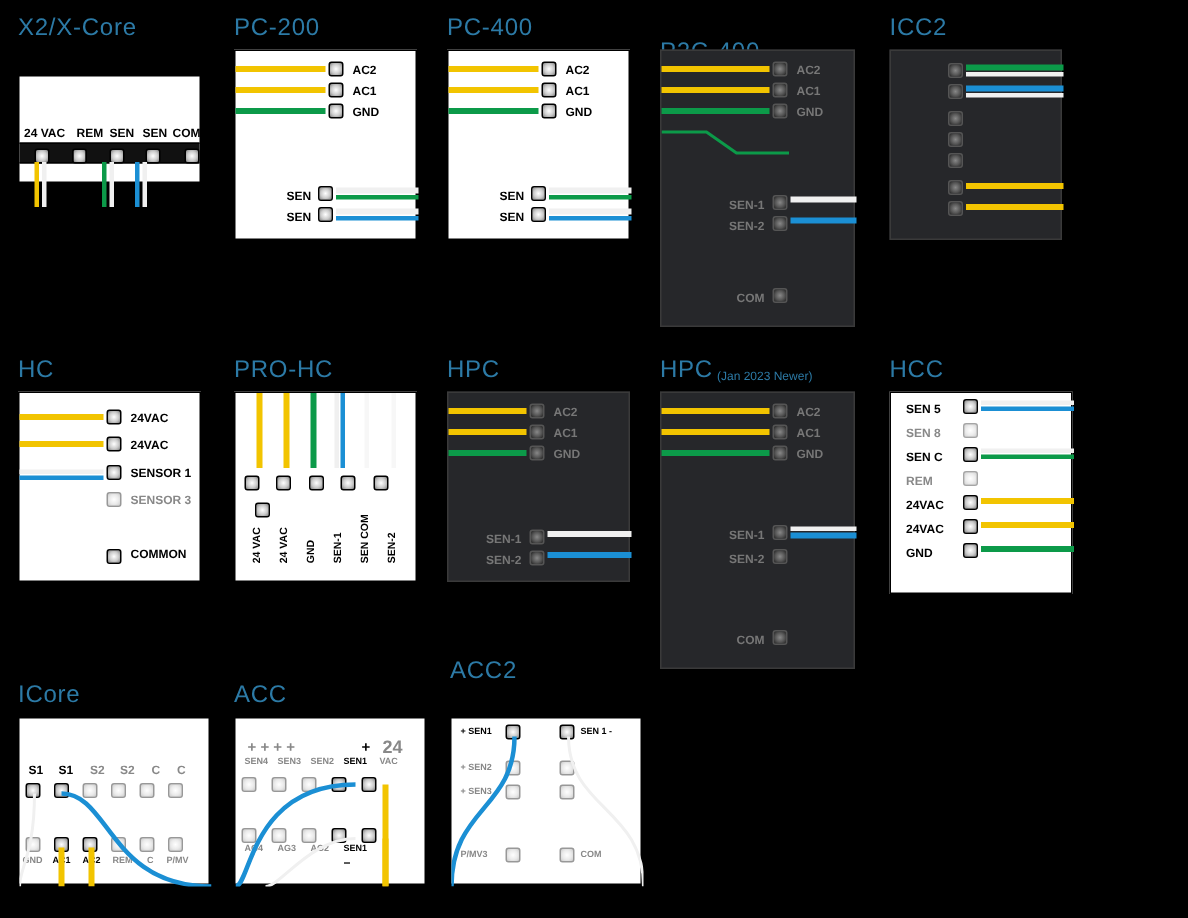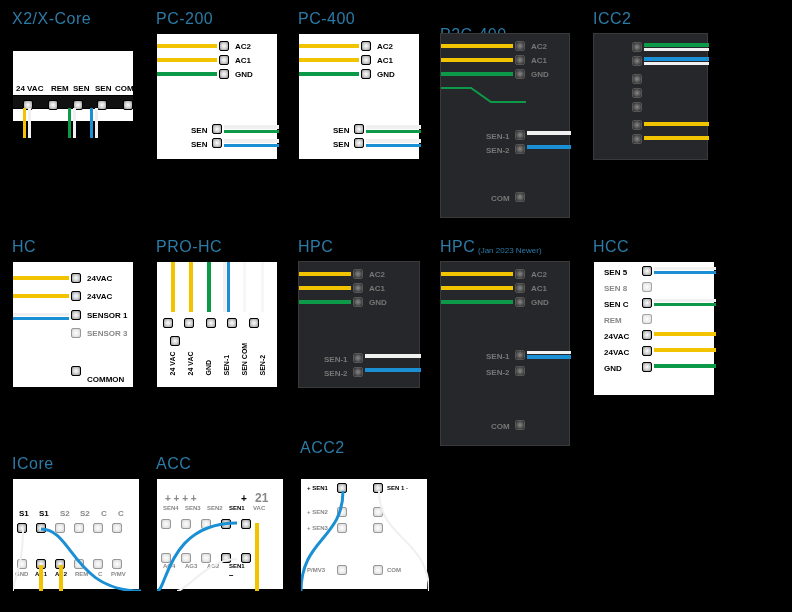--- a/index.html
+++ b/index.html
@@ -144,21 +144,21 @@
   <div class="wire wb" style="left:0;top:55px;width:56px;height:3px"></div>
   <span class="term dg" style="left:58px;top:11px"></span>
   <span class="term dg" style="left:58px;top:29px"></span>
   <span class="term dg" style="left:58px;top:48px"></span>
   <span class="term dg" style="left:58px;top:66px;opacity:.4"></span>
   <span class="term dg" style="left:58px;top:104px"></span>
   <div class="dg lbl" style="left:74px;top:12px">24VAC</div>
   <div class="dg lbl" style="left:74px;top:30px">24VAC</div>
   <div class="dg lbl" style="left:74px;top:49px">SENSOR 1</div>
   <div class="dg lbl g" style="left:74px;top:67px">SENSOR 3</div>
-  <div class="dg lbl" style="left:74px;top:113px">COMMON</div>
+  <div class="dg lbl" style="left:74px;top:103px">COMMON</div>
 </div>
 
 <div class="dg title" style="left:156px;top:238px">PRO-HC</div>
 <div class="dg box" style="left:156px;top:261px;width:122px;height:127px">
 
   <div class="wire wy" style="left:14px;top:0;width:4px;height:50px"></div>
   <div class="wire wy" style="left:32px;top:0;width:4px;height:50px"></div>
   <div class="wire wg" style="left:50px;top:0;width:4px;height:50px"></div>
   <div class="wire ww" style="left:66px;top:0;width:3px;height:50px"></div>
   <div class="wire wb" style="left:70px;top:0;width:3px;height:50px"></div>
@@ -278,21 +278,21 @@
     <path d="M10 50 C10 90 0 100 0 112" stroke="#F0F0F0" stroke-width="2" fill="none"></path>
     <line x1="28" y1="86" x2="28" y2="112" stroke="#F2C400" stroke-width="4"></line>
     <line x1="48" y1="86" x2="48" y2="112" stroke="#F2C400" stroke-width="4"></line>
   </svg>
 </div>
 
 <div class="dg title" style="left:156px;top:455px">ACC</div>
 <div class="dg box" style="left:156px;top:478px;width:128px;height:112px">
   <div class="dg lbl g" style="left:8px;top:14px;font-size:10px">+  +  +  +</div>
   <div class="dg lbl" style="left:84px;top:14px;font-size:10px;font-weight:700">+</div>
-  <div class="dg lbl g" style="left:98px;top:12px;font-size:12px">21</div>
+  <div class="dg lbl g" style="left:98px;top:12px;font-size:12px">24</div>
   <div class="dg lbl g" style="left:6px;top:26px;font-size:6px">SEN4</div>
   <div class="dg lbl g" style="left:28px;top:26px;font-size:6px">SEN3</div>
   <div class="dg lbl g" style="left:50px;top:26px;font-size:6px">SEN2</div>
   <div class="dg lbl" style="left:72px;top:26px;font-size:6px">SEN1</div>
   <div class="dg lbl g" style="left:96px;top:26px;font-size:6px">VAC</div>
   <div class="dg" style="left:4px;top:36px">
     <span class="term" style="opacity:.4"></span><span class="term" style="margin-left:10px;opacity:.4"></span><span class="term" style="margin-left:10px;opacity:.4"></span><span class="term" style="margin-left:10px"></span><span class="term" style="margin-left:10px"></span>
   </div>
   <div class="dg" style="left:4px;top:70px">
     <span class="term" style="opacity:.4"></span><span class="term" style="margin-left:10px;opacity:.4"></span><span class="term" style="margin-left:10px;opacity:.4"></span><span class="term" style="margin-left:10px"></span><span class="term" style="margin-left:10px"></span>

